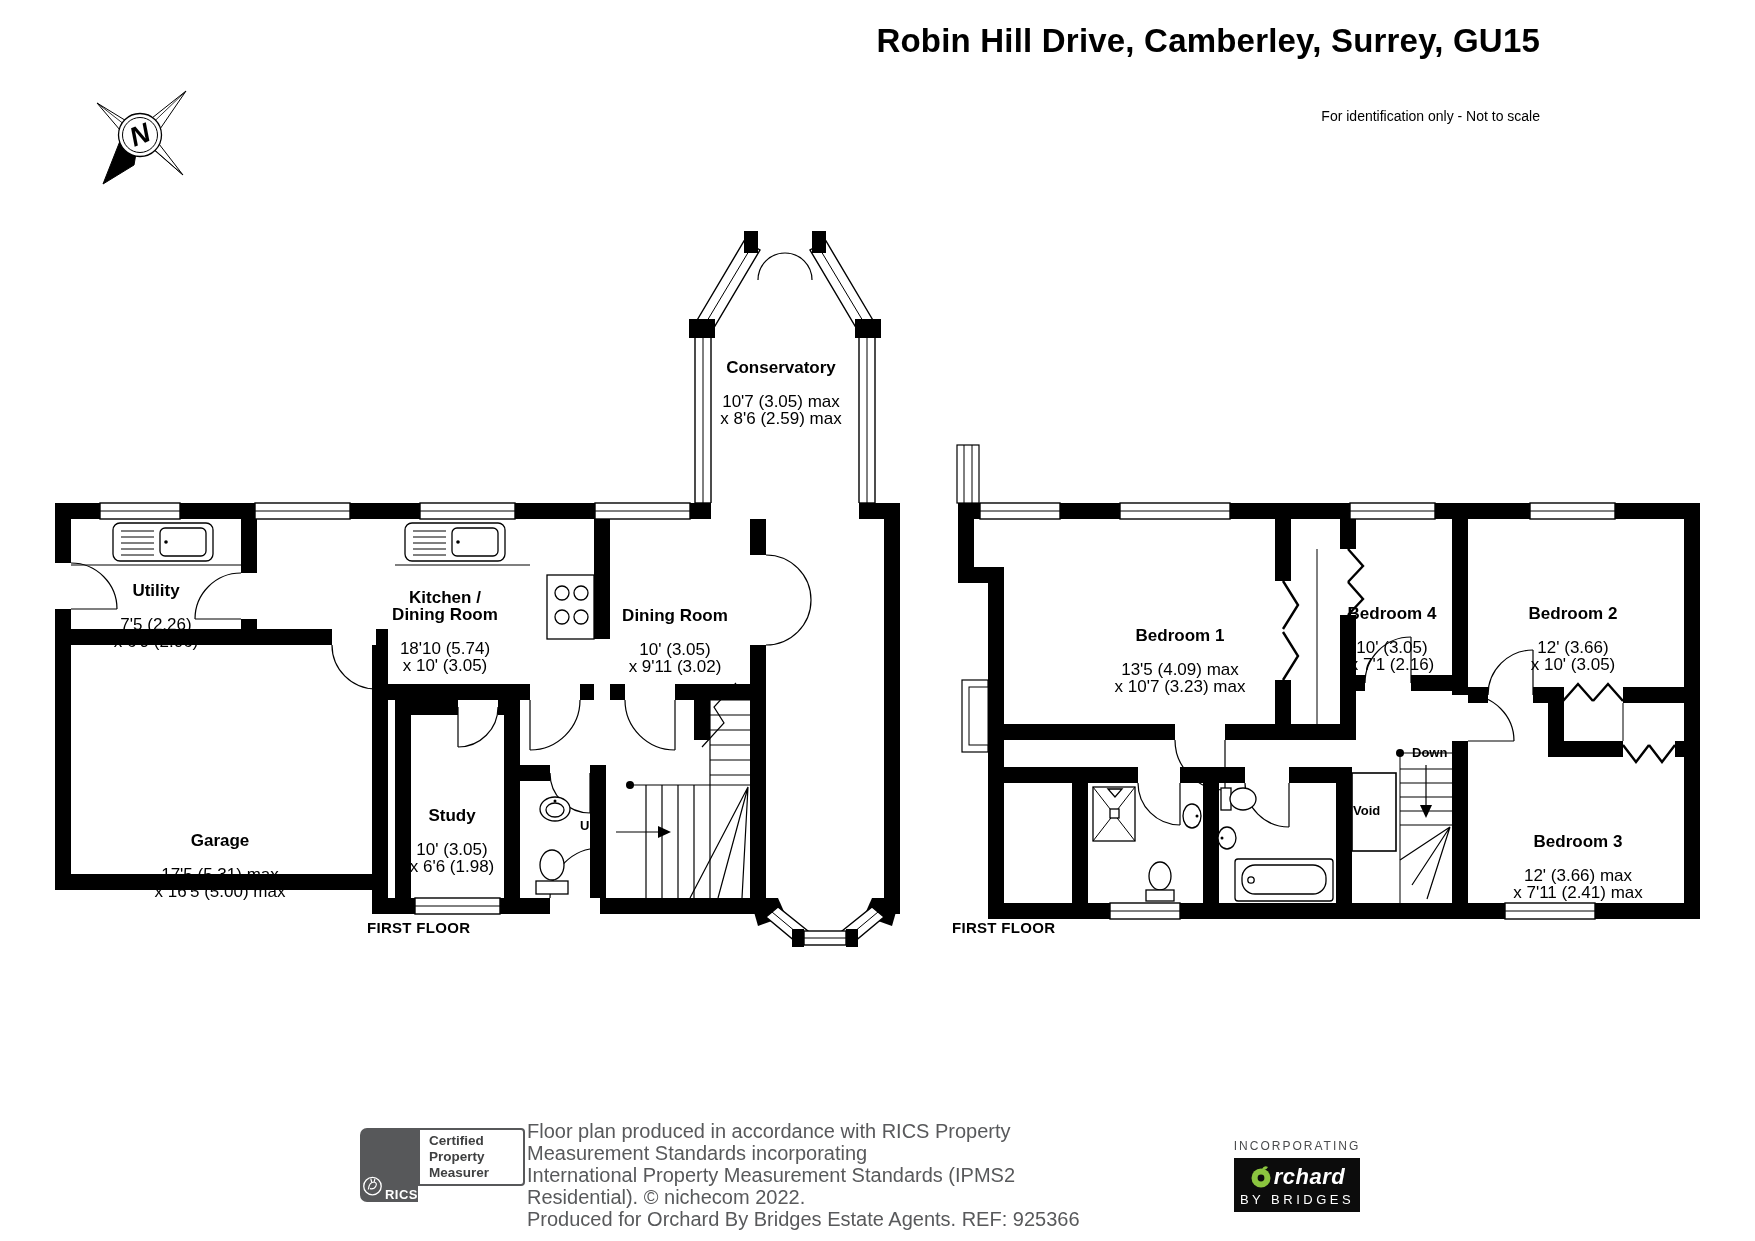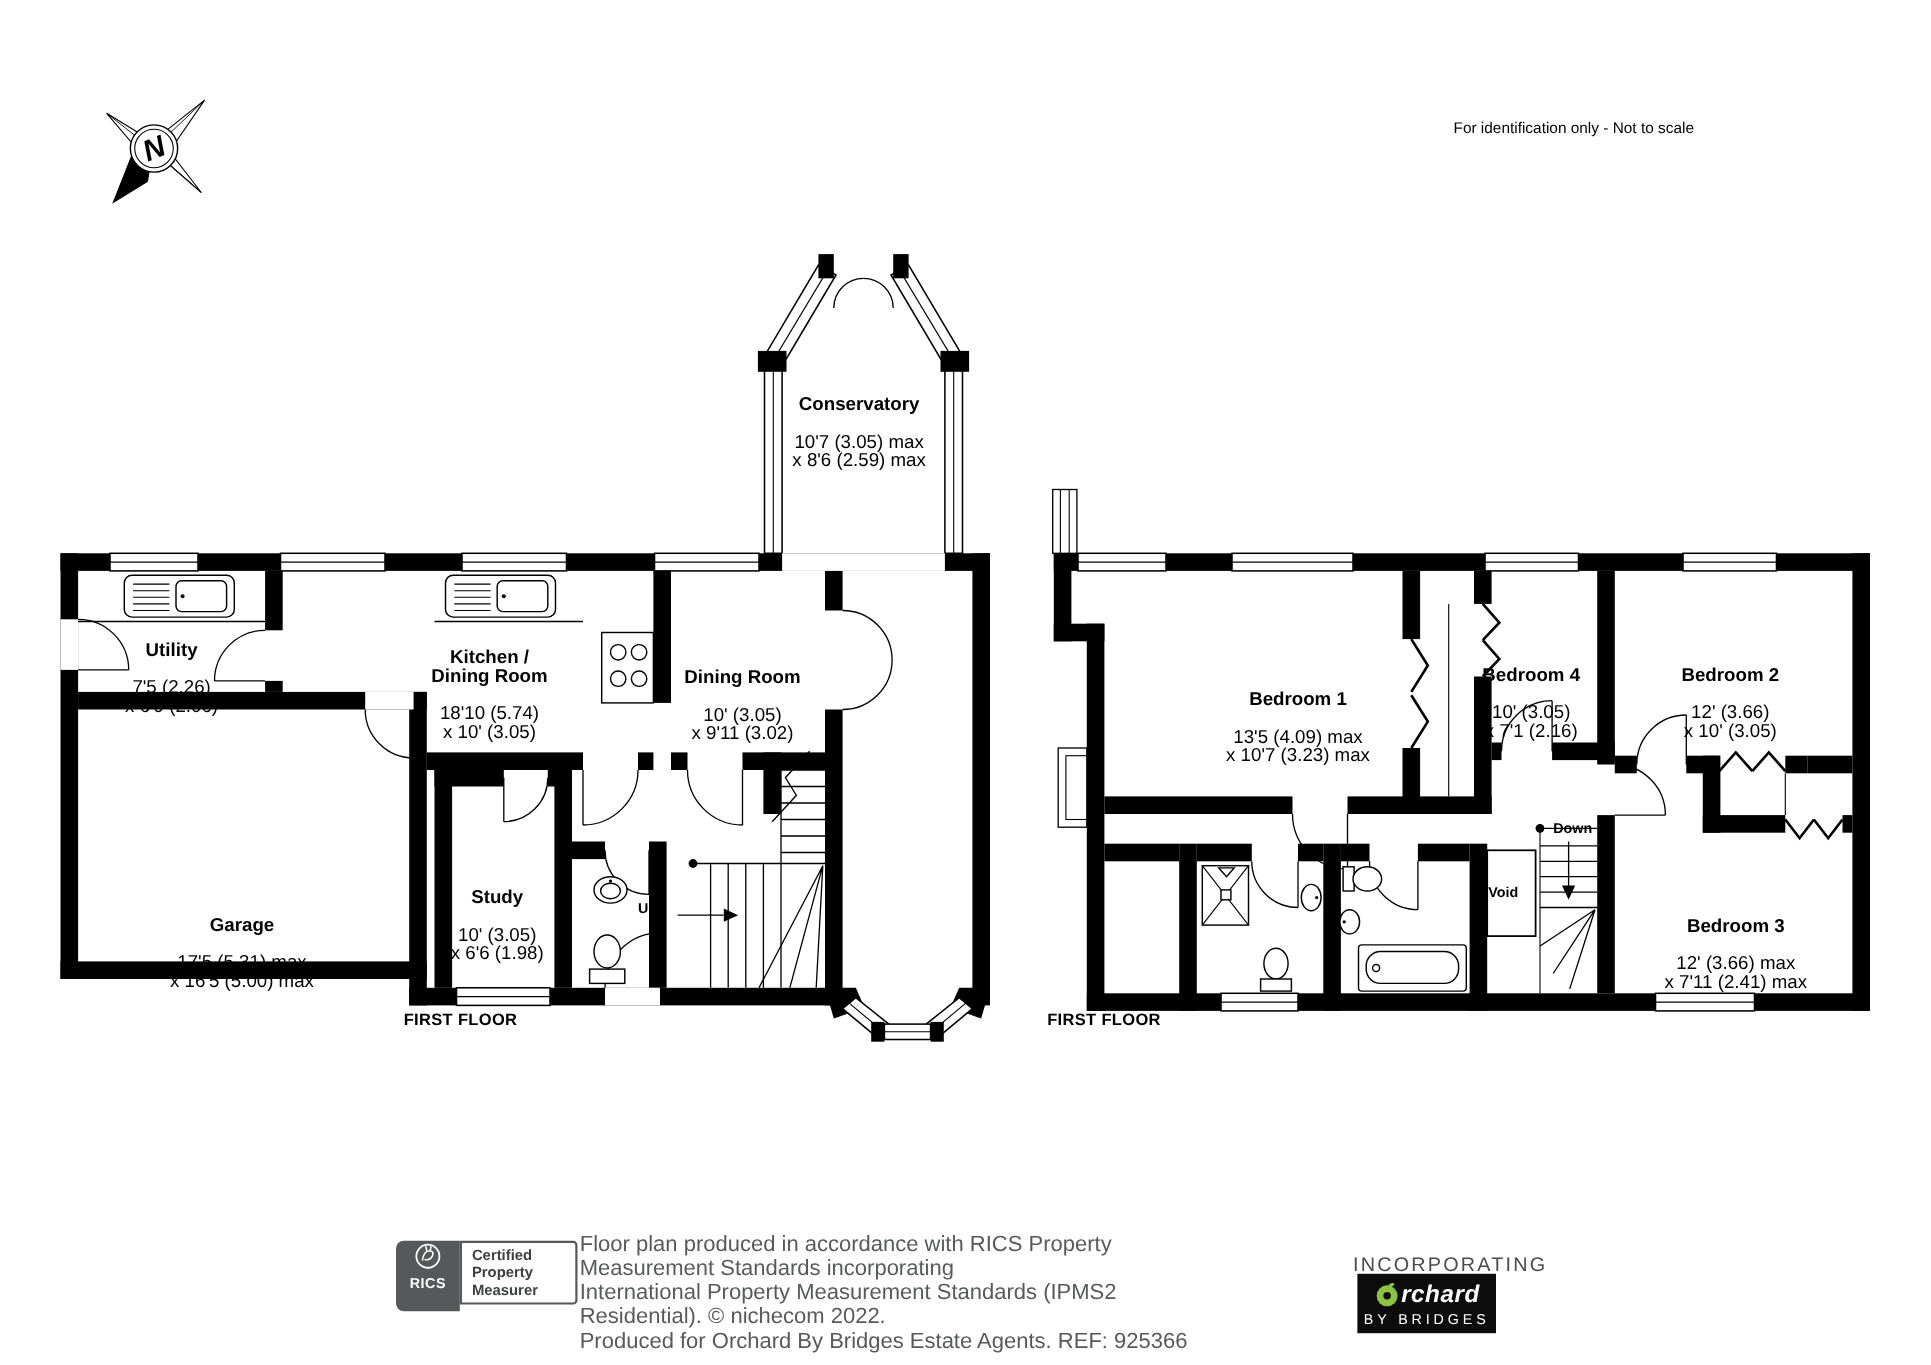--- a/index.html
+++ b/index.html
@@ -15,36 +15,37 @@
   .flabel{position:absolute;font-weight:bold;font-size:15px;letter-spacing:.3px;white-space:nowrap}
   .slabel{position:absolute;font-weight:bold;font-size:13px;white-space:nowrap}
   .wall{fill:#000;stroke:none}
   .thin{stroke:#000;stroke-width:1.2;fill:none}
   .win rect{fill:#fff;stroke:#000;stroke-width:1.4}
   .win line{stroke:#000;stroke-width:1}
   .gap{fill:#fff;stroke:none}
   .fix{stroke:#000;stroke-width:1.3;fill:#fff}
   .chev{stroke:#000;stroke-width:2.4;fill:none}
   
-  .rics-dark{position:absolute;left:360px;top:1128px;width:58px;height:64px;background:#57585a;border-radius:7px 0 0 7px;display:flex;flex-direction:column;align-items:center;justify-content:flex-start}
+  .rics-dark{position:absolute;left:360px;top:1128px;width:58px;height:74px;background:#57585a;border-radius:7px 0 0 7px;display:flex;flex-direction:row;align-items:flex-end;justify-content:flex-start}
   .rics-word{color:#fff;font-weight:bold;font-size:13px;letter-spacing:.5px;margin-top:1px}
   .rics-light{position:absolute;left:418px;top:1128px;width:94px;height:54px;background:#fff;border:2px solid #57585a;border-radius:0 4px 4px 0;display:flex;align-items:center;padding-left:9px}
   .rics-cert{font-size:13.5px;font-weight:bold;color:#3f4041;line-height:16px;white-space:pre-line}
   .disc{position:absolute;left:527px;top:1120px;width:600px;font-size:20px;line-height:22px;color:#58595b;white-space:pre-line}
-  .incorp{position:absolute;left:1230px;top:1139px;width:134px;text-align:center;font-size:18px;letter-spacing:2px;color:#4a4b4d}
+  .incorp{position:absolute;left:1230px;top:1139px;width:134px;text-align:center;font-size:12px;letter-spacing:2px;color:#4a4b4d}
   .orch-box{position:absolute;left:1234px;top:1158px;width:126px;height:54px;background:#0c0c0c;display:flex;flex-direction:column;align-items:center;justify-content:center}
   .orch-row{display:flex;align-items:center}
   .orch-word{color:#fff;font-style:italic;font-weight:bold;font-size:22px;letter-spacing:.5px;margin-left:1px}
   .orch-tag{color:#fff;font-size:13px;letter-spacing:3.5px;margin-top:2px}
 </style>
 </head>
 <body>
 
 <div id="canvas">
 
+  <div class="hdr title">Robin Hill Drive, Camberley, Surrey, GU15</div>
   <div class="hdr note">For identification only - Not to scale</div>
 
   <svg class="plan" style="left:82px;top:78px" width="118" height="118" viewBox="0 0 118 118">
     <polygon points="104,13 70,40 57,58 78,51" fill="#fff" stroke="#000" stroke-width="1"></polygon>
     <line x1="104" y1="13" x2="57" y2="58" class="thin" style="stroke-width:.8"></line>
     <polygon points="15,25 46,44 57,58 38,52" fill="#fff" stroke="#000" stroke-width="1"></polygon>
     <line x1="15" y1="25" x2="57" y2="58" class="thin" style="stroke-width:.8"></line>
     <polygon points="101,97 71,71 57,58 77,66" fill="#fff" stroke="#000" stroke-width="1"></polygon>
     <line x1="101" y1="97" x2="57" y2="58" class="thin" style="stroke-width:.8"></line>
     <polygon points="21,106 38,63 57,58 52,87" fill="#000" stroke="#000" stroke-width="1"></polygon>

